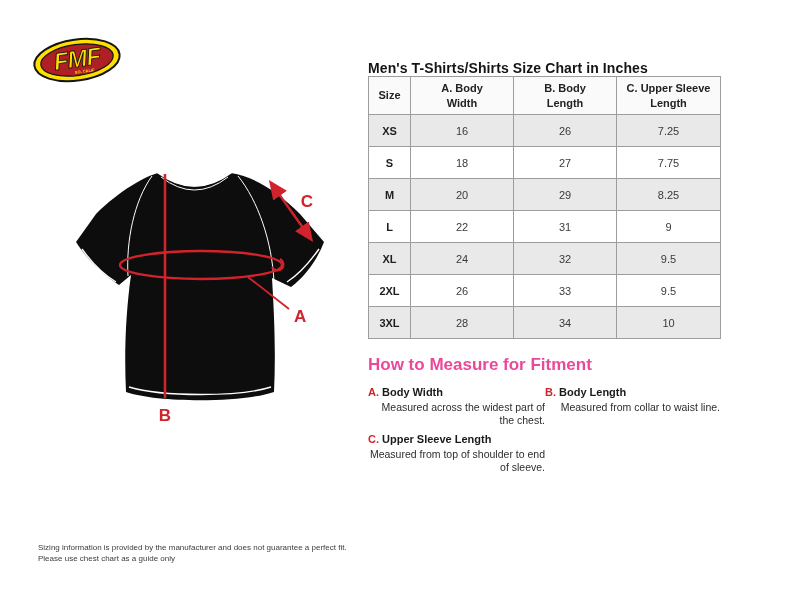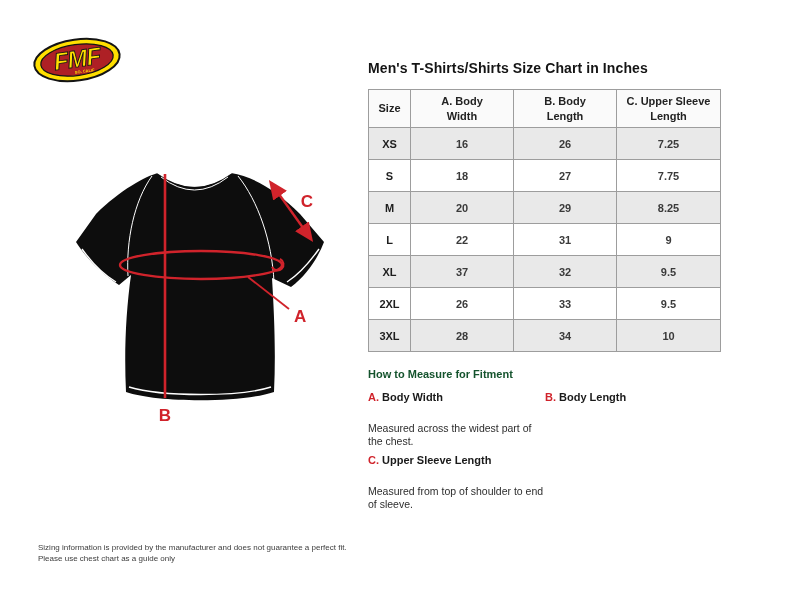--- a/index.html
+++ b/index.html
@@ -15,44 +15,44 @@
 
   
   .shirt { position:absolute; left:58px; top:146px; width:288px; height:300px; }
 
   
   .right-col { position:absolute; left:368px; top:60px; width:352px; }
   .chart-title { font-size:14px; font-weight:bold; color:#141414; letter-spacing:0.1px; }
 
   table.size-table {
     border-collapse:collapse; table-layout:fixed;
-    width:352px; margin-top:13px;
+    width:352px; 
   }
   .size-table th, .size-table td {
     border:1px solid #9d9d9d; text-align:center; vertical-align:middle;
     font-size:11px; padding:0;
   }
   .size-table thead th {
     height:37px; font-weight:bold; color:#222; background:#fafafa; line-height:1.3;
   }
   .size-table tbody tr { height:32px;padding-left:44px; }
   .size-table tbody tr:nth-child(odd) { background:#e9e9e9; }
   .size-table tbody tr:nth-child(even) { background:#ffffff; }
   .size-table tbody th { font-weight:bold; color:#1e1e1e; }
-  .size-table tbody td { font-weight:bold; color:#3a3a3a; }
+  .size-table tbody td { font-weight:normal; color:#3a3a3a; }
 
   .measure { margin-top:16px; }
-  .measure-title { font-size:11px; font-weight:bold; color:#14532d; }
+  .measure-title { font-size:17px; font-weight:bold; color:#ec4899; }
   .measure-grid {
     display:grid; grid-template-columns:177px 175px;
     row-gap:6px; margin-top:11px;
   }
   .m-head { font-size:11px; font-weight:bold; color:#1a1a1a; }
   .m-prefix { margin-right:3px; }
-  .m-desc { font-size:10.5px; color:#2d2d2d; margin-top:19px; line-height:1.25; }
+  .m-desc { font-size:10.5px; color:#2d2d2d; margin-top:3px; line-height:1.25;text-align:right; }
 
   
   .footer {
     position:absolute; left:38px; top:542px;
     font-size:8px; line-height:11px; color:#3c3c3c;
   }
 </style>
 </head>
 <body>
 
@@ -149,21 +149,21 @@
           <td>8.25</td>
         </tr>
         <tr>
           <th>L</th>
           <td>22</td>
           <td>31</td>
           <td>9</td>
         </tr>
         <tr>
           <th>XL</th>
-          <td>37</td>
+          <td>24</td>
           <td>32</td>
           <td>9.5</td>
         </tr>
         <tr>
           <th>2XL</th>
           <td>26</td>
           <td>33</td>
           <td>9.5</td>
         </tr>
         <tr>
@@ -183,20 +183,21 @@
         <div class="m-head">
           <span class="m-prefix" style="color: rgb(208, 35, 43);">A.</span><span>Body Width</span>
         </div>
         <div class="m-desc">Measured across the widest part of the chest.</div>
       </div>
 
       <div class="m-item">
         <div class="m-head">
           <span class="m-prefix" style="color: rgb(208, 35, 43);">B.</span><span>Body Length</span>
         </div>
+        <div class="m-desc">Measured from collar to waist line.</div>
       </div>
 
       <div class="m-item">
         <div class="m-head">
           <span class="m-prefix" style="color: rgb(208, 35, 43);">C.</span><span>Upper Sleeve Length</span>
         </div>
         <div class="m-desc">Measured from top of shoulder to end of sleeve.</div>
       </div>
 
     </div>

